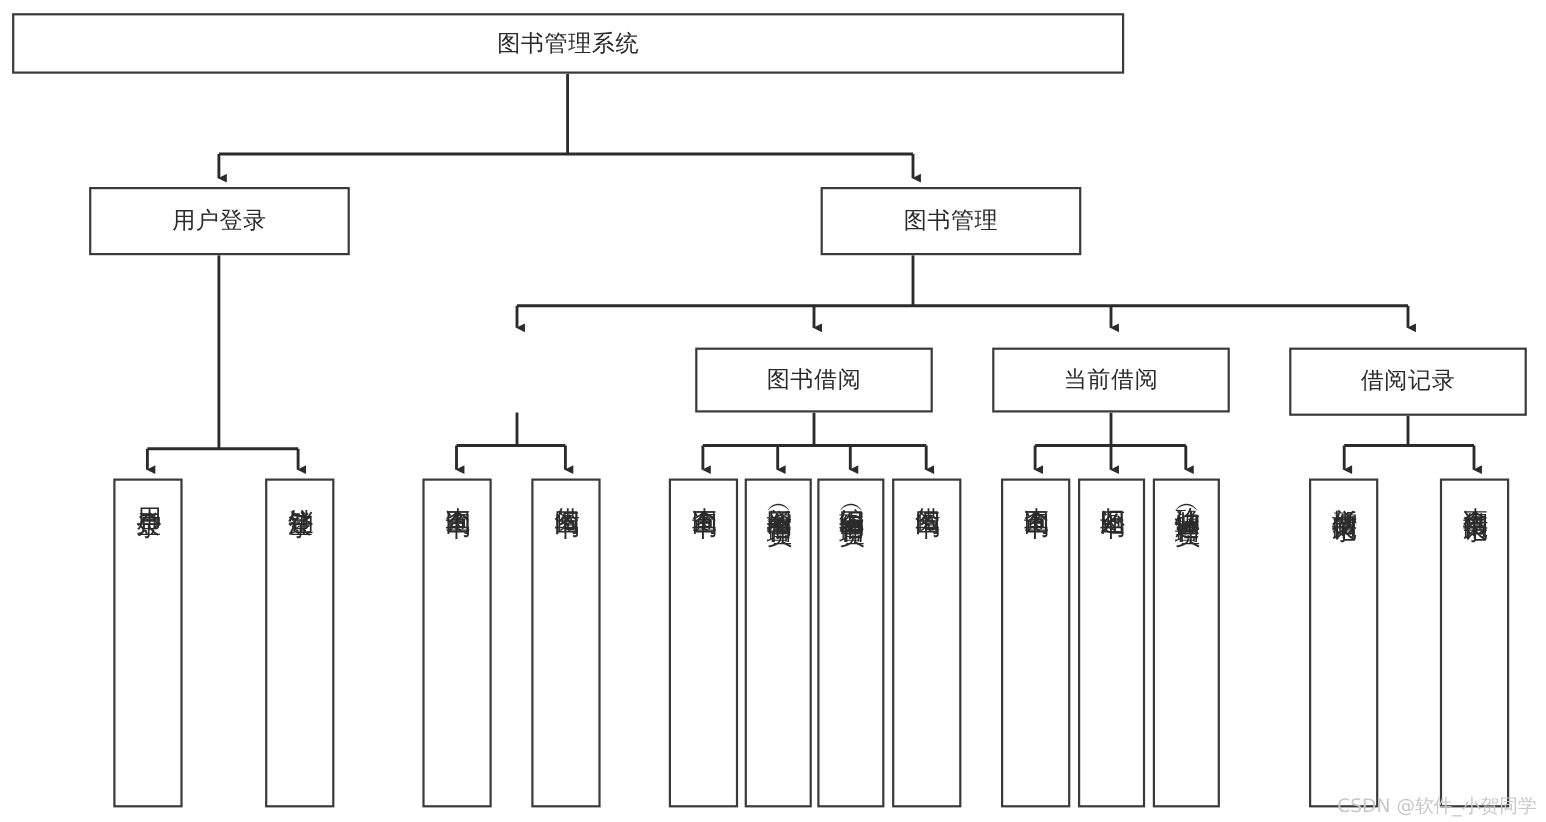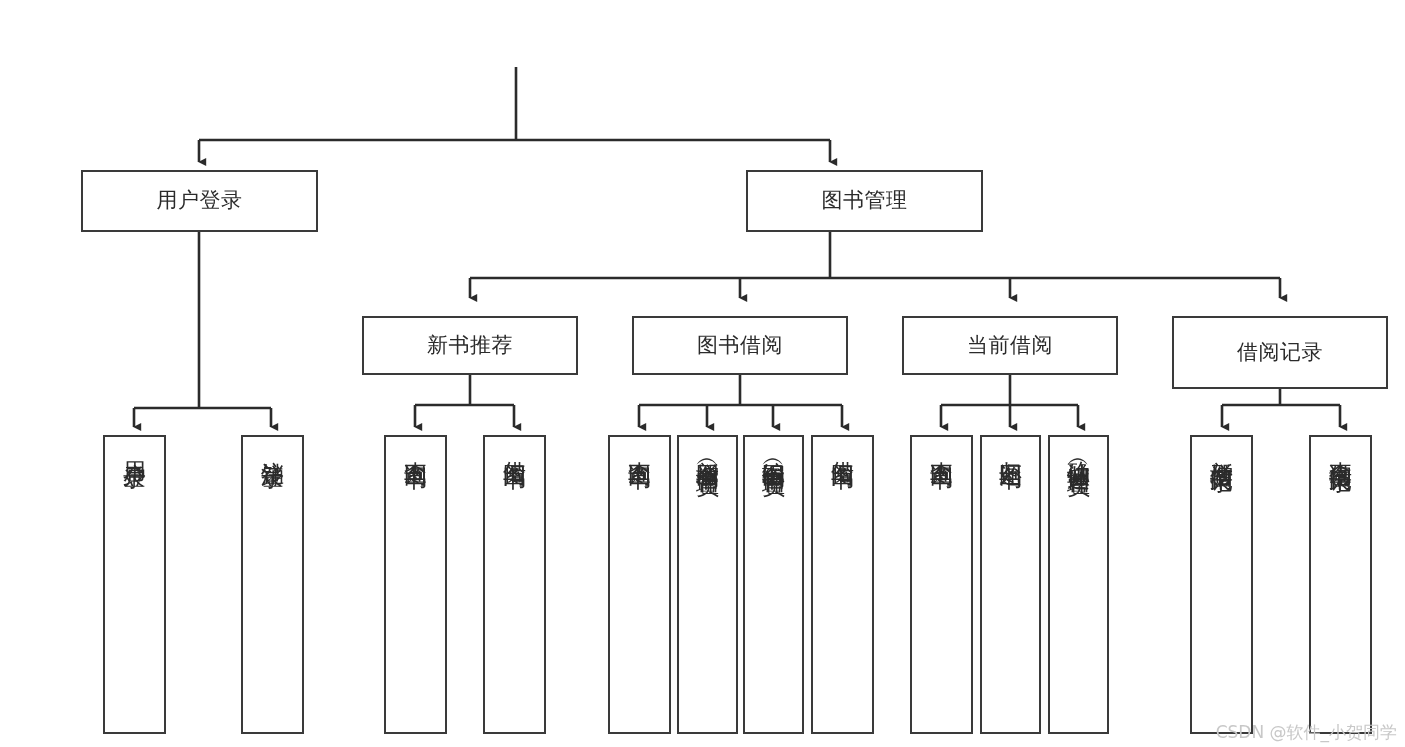--- a/index.html
+++ b/index.html
@@ -121,38 +121,38 @@
       <path d="M 1010,405 L 1010,427" marker-end="url(#arrowhead)"></path>
       <path d="M 1078,405 L 1078,427" marker-end="url(#arrowhead)"></path>
 
       <path d="M 1280,375 L 1280,405"></path>
       <path d="M 1222,405 L 1340,405"></path>
       <path d="M 1222,405 L 1222,427" marker-end="url(#arrowhead)"></path>
       <path d="M 1340,405 L 1340,427" marker-end="url(#arrowhead)"></path>
     </g>
   </svg>
 
+  <div class="node horizontal level-root" style="left:11px; top:12px; width:1011px; height:55px;">
+    <span class="node-label">图书管理系统</span>
+  </div>
 
   <div class="node horizontal" style="left:81px; top:170px; width:237px; height:62px;">
     <span class="node-label">用户登录</span>
   </div>
   <div class="node horizontal" style="left:711px; top:170px; width:237px; height:62px;margin-left:35px;">
     <span class="node-label">图书管理</span>
   </div>
 
-  <div class="node horizontal" style="left:362px; top:316px; width:216px; height:59px;">
-    <span class="node-label">新书推荐</span>
-  </div>
   <div class="node horizontal" style="left:632px; top:316px; width:216px; height:59px;">
     <span class="node-label">图书借阅</span>
   </div>
   <div class="node horizontal" style="left:902px; top:316px; width:216px; height:59px;justify-content:center;">
     <span class="node-label">当前借阅</span>
   </div>
-  <div class="node horizontal" style="left:1172px; top:316px; width:216px; height:73px;">
+  <div class="node horizontal" style="left:1172px; top:316px; width:216px; height:62px;">
     <span class="node-label">借阅记录</span>
   </div>
 
   <div class="node vertical" style="left:103px; top:435px; width:63px; height:299px;">
     <span class="node-label">用户登录</span>
   </div>
   <div class="node vertical" style="left:241px; top:435px; width:63px; height:299px;">
     <span class="node-label">注销登录</span>
   </div>
 

